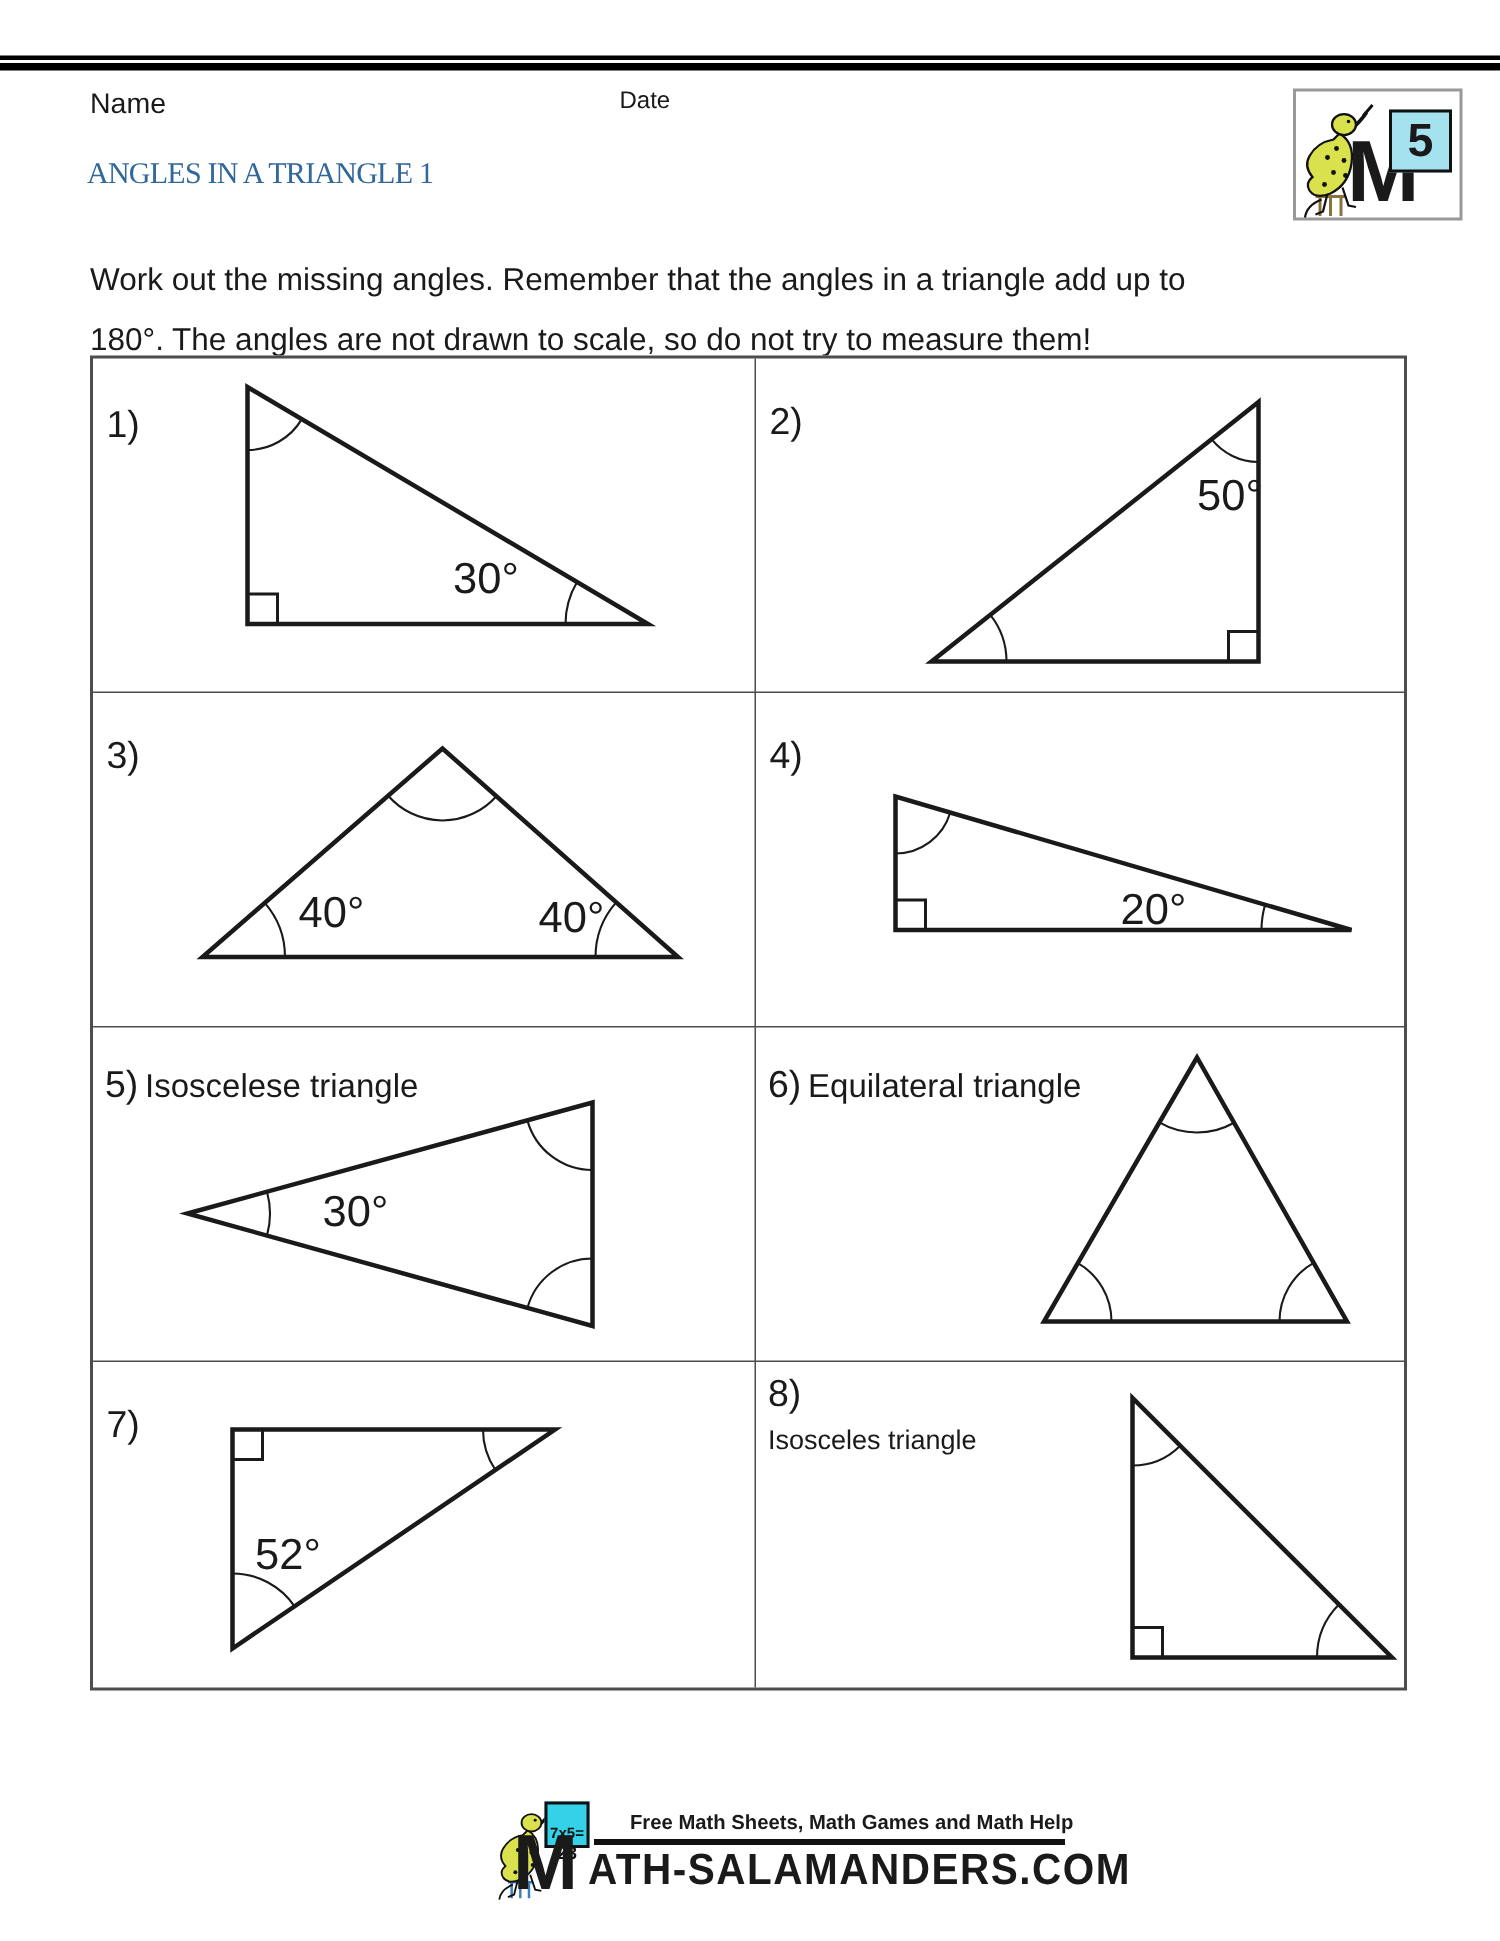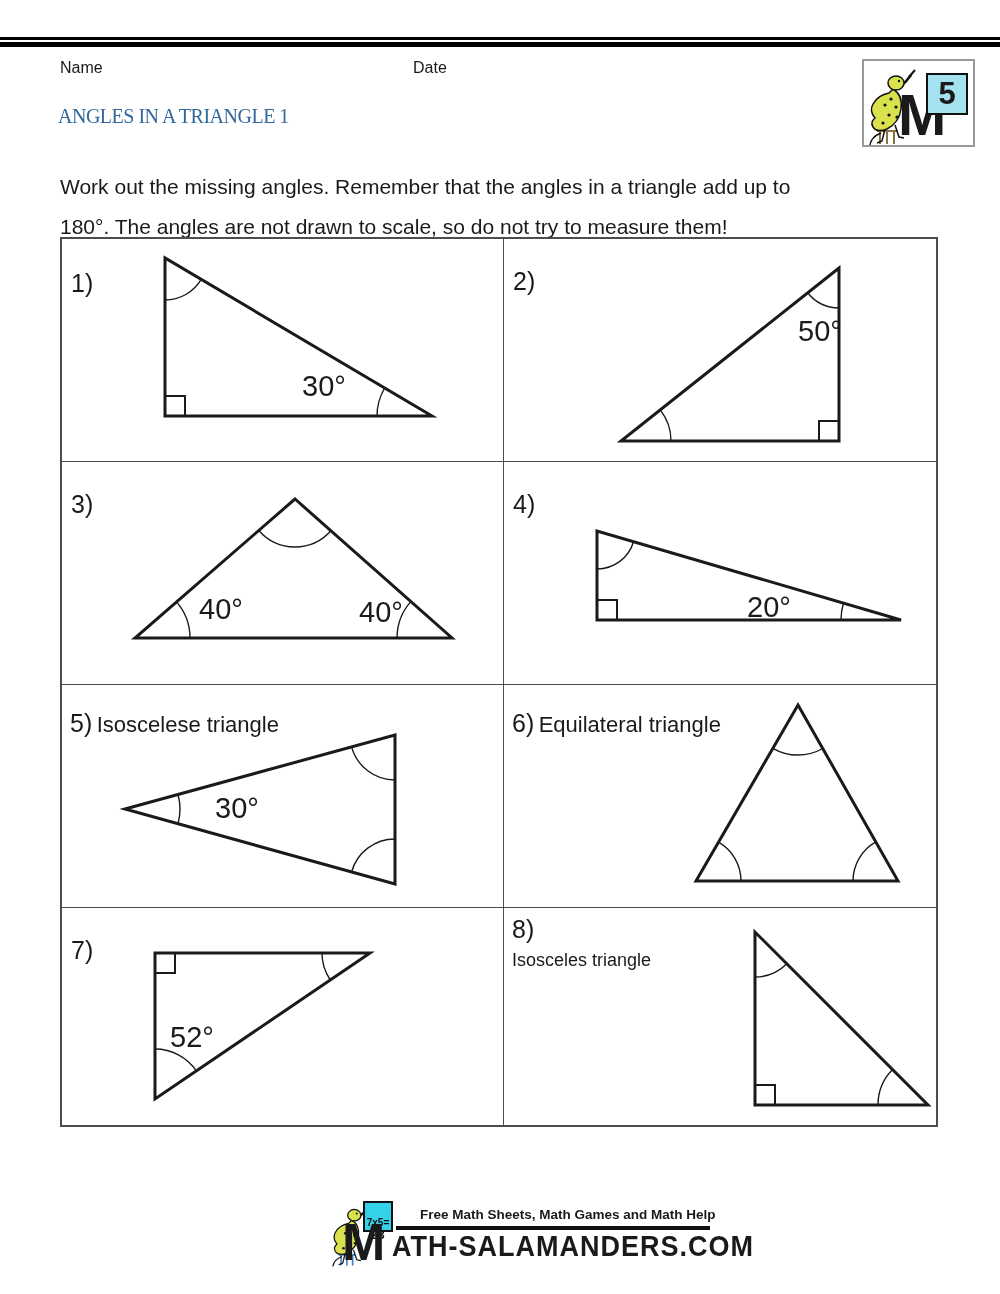--- a/index.html
+++ b/index.html
@@ -1,21 +1,21 @@
 <!DOCTYPE html>
 <html><head>
 <meta charset="utf-8">
 <style>
   html,body{margin:0;padding:0;background:#fff;}
   #page{position:relative;width:1000px;height:1294px;background:#ffffff;overflow:hidden;
         font-family:"Liberation Sans",sans-serif;color:#1a1a1a;}
   
   .bar-thick{position:absolute;left:0;top:37px;width:1000px;height:3px;background:#000;}
   .bar-thin{position:absolute;left:0;top:42px;width:1000px;height:5px;background:#000;}
-  .name-label{position:absolute;left:60px;top:59px;font-size:16px;}
+  .name-label{position:absolute;left:60px;top:59px;font-size:19px;}
   .date-label{position:absolute;left:413px;top:59px;font-size:16px;}
   .title{position:absolute;left:58px;top:105px;font-family:"Liberation Serif",serif;
          font-size:20px;letter-spacing:-0.5px;color:#31679b;white-space:nowrap;}
   .instr{position:absolute;left:60px;width:900px;font-size:21px;line-height:38px;white-space:nowrap;}
   .instr1{top:168px;} .instr2{top:208px;}
   
   .corner-logo{position:absolute;left:862px;top:59px;width:113px;height:88px;background:#fff;
                border:2px solid #999;box-sizing:border-box;}
   .corner-logo .logo-m{position:absolute;left:34px;top:25px;font-size:58px;font-weight:bold;line-height:58px;}
   .corner-logo .badge{position:absolute;left:62px;top:12px;width:42px;height:42px;background:#a5e2ef;

